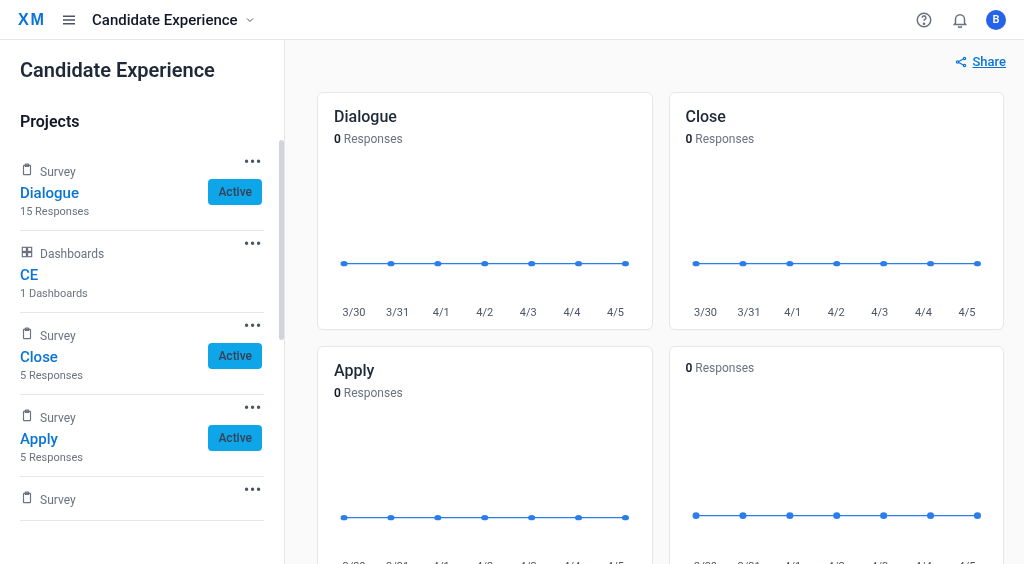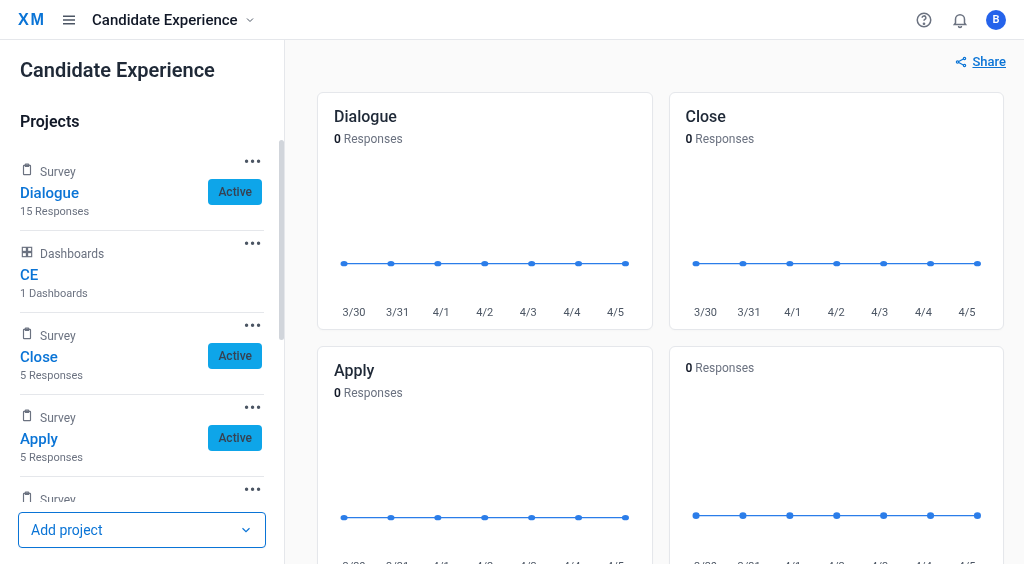--- a/index.html
+++ b/index.html
@@ -193,26 +193,20 @@
                 </svg></span>
               <span>Survey</span>
             </div>
             <div class="proj-actions">
               <span class="overflow-btn">•••</span>
             </div>
           </div>
         </div>
     </div>
     <div class="scrollstub"></div>
-    <div class="add-project">
-      <span>Add project</span>
-      <svg width="14" height="14" viewBox="0 0 24 24" fill="none" stroke="#0a74d6" stroke-width="2">
-          <polyline points="6 9 12 15 18 9"></polyline>
-        </svg>
-    </div>
   </div>
 
   <div class="main">
     <div class="main-topright">
       <svg width="14" height="14" viewBox="0 0 24 24" fill="none" stroke="#0a74d6" stroke-width="2">
           <circle cx="6" cy="12" r="2"></circle>
           <circle cx="18" cy="6" r="2"></circle>
           <circle cx="18" cy="18" r="2"></circle>
           <line x1="8" y1="11" x2="16" y2="7"></line>
           <line x1="8" y1="13" x2="16" y2="17"></line>

